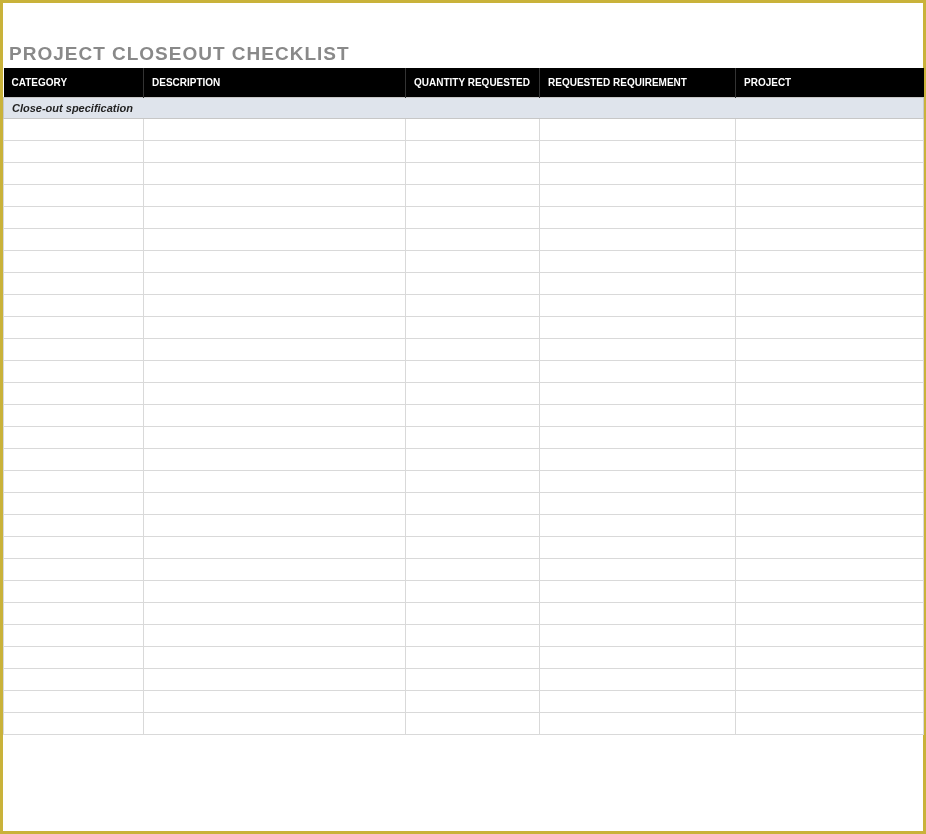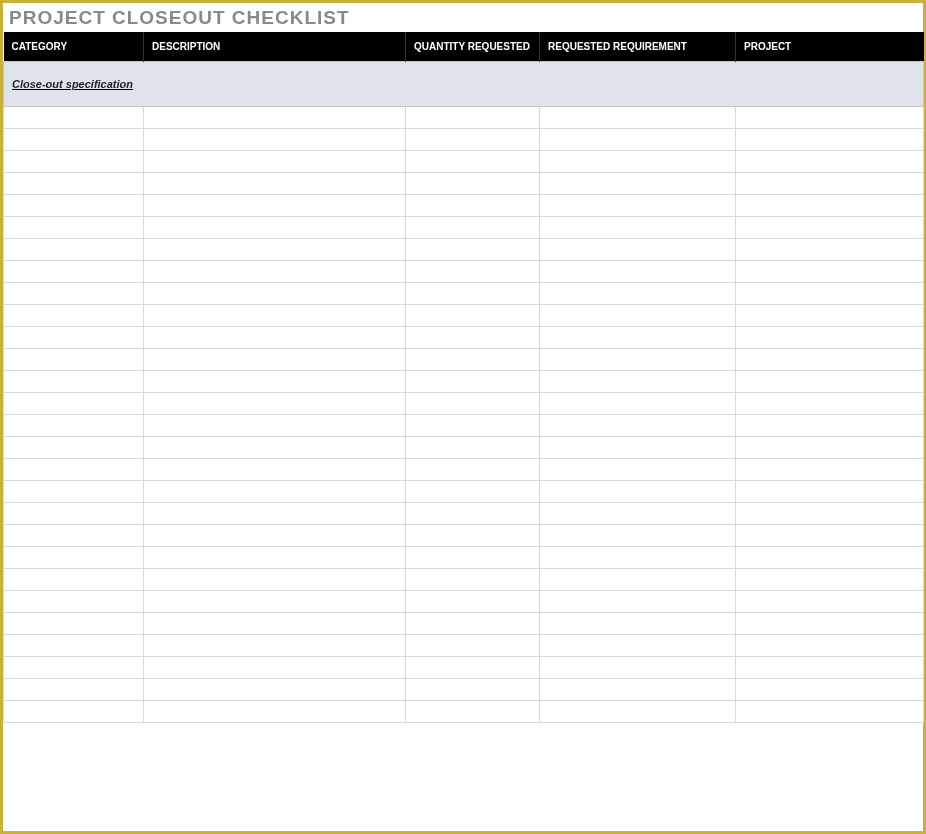--- a/index.html
+++ b/index.html
@@ -15,26 +15,26 @@
     height: 834px;
     border: 3px solid #c9b23a;
     background: #fff;
   }
   .title {
     font-size: 19px;
     font-weight: bold;
     color: #898989;
     letter-spacing: 1px;
     padding: 4px 6px 3px 6px;
+    margin-top: 36px;
   }
   table {
     width: 100%;
     border-collapse: collapse;
     table-layout: fixed;
-    text-decoration: underline;
   }
   col.c1 { width: 140px; }
   col.c2 { width: 262px; }
   col.c3 { width: 134px; }
   col.c4 { width: 196px; }
   col.c5 { width: 188px; }
   thead th {
     background: #000;
     color: #fff;
     font-size: 10px;
@@ -43,21 +43,21 @@
     padding: 9px 8px;
     border-right: 1px solid #333;
   }
   thead th:last-child { border-right: none; }
   tr.section td {
     background: #dfe4ec;
     font-style: italic;
     font-weight: bold;
     font-size: 11px;
     color: #222;
-    padding: 16px 8px;
+    padding: 4px 8px;
     border: 1px solid #c7c7c7;
   }
   tr.data td {
     background: #fff;
     height: 22px;
     border: 1px solid #d9d9d9;
     font-size: 11px;
     padding: 2px 6px;
   }
 </style>

